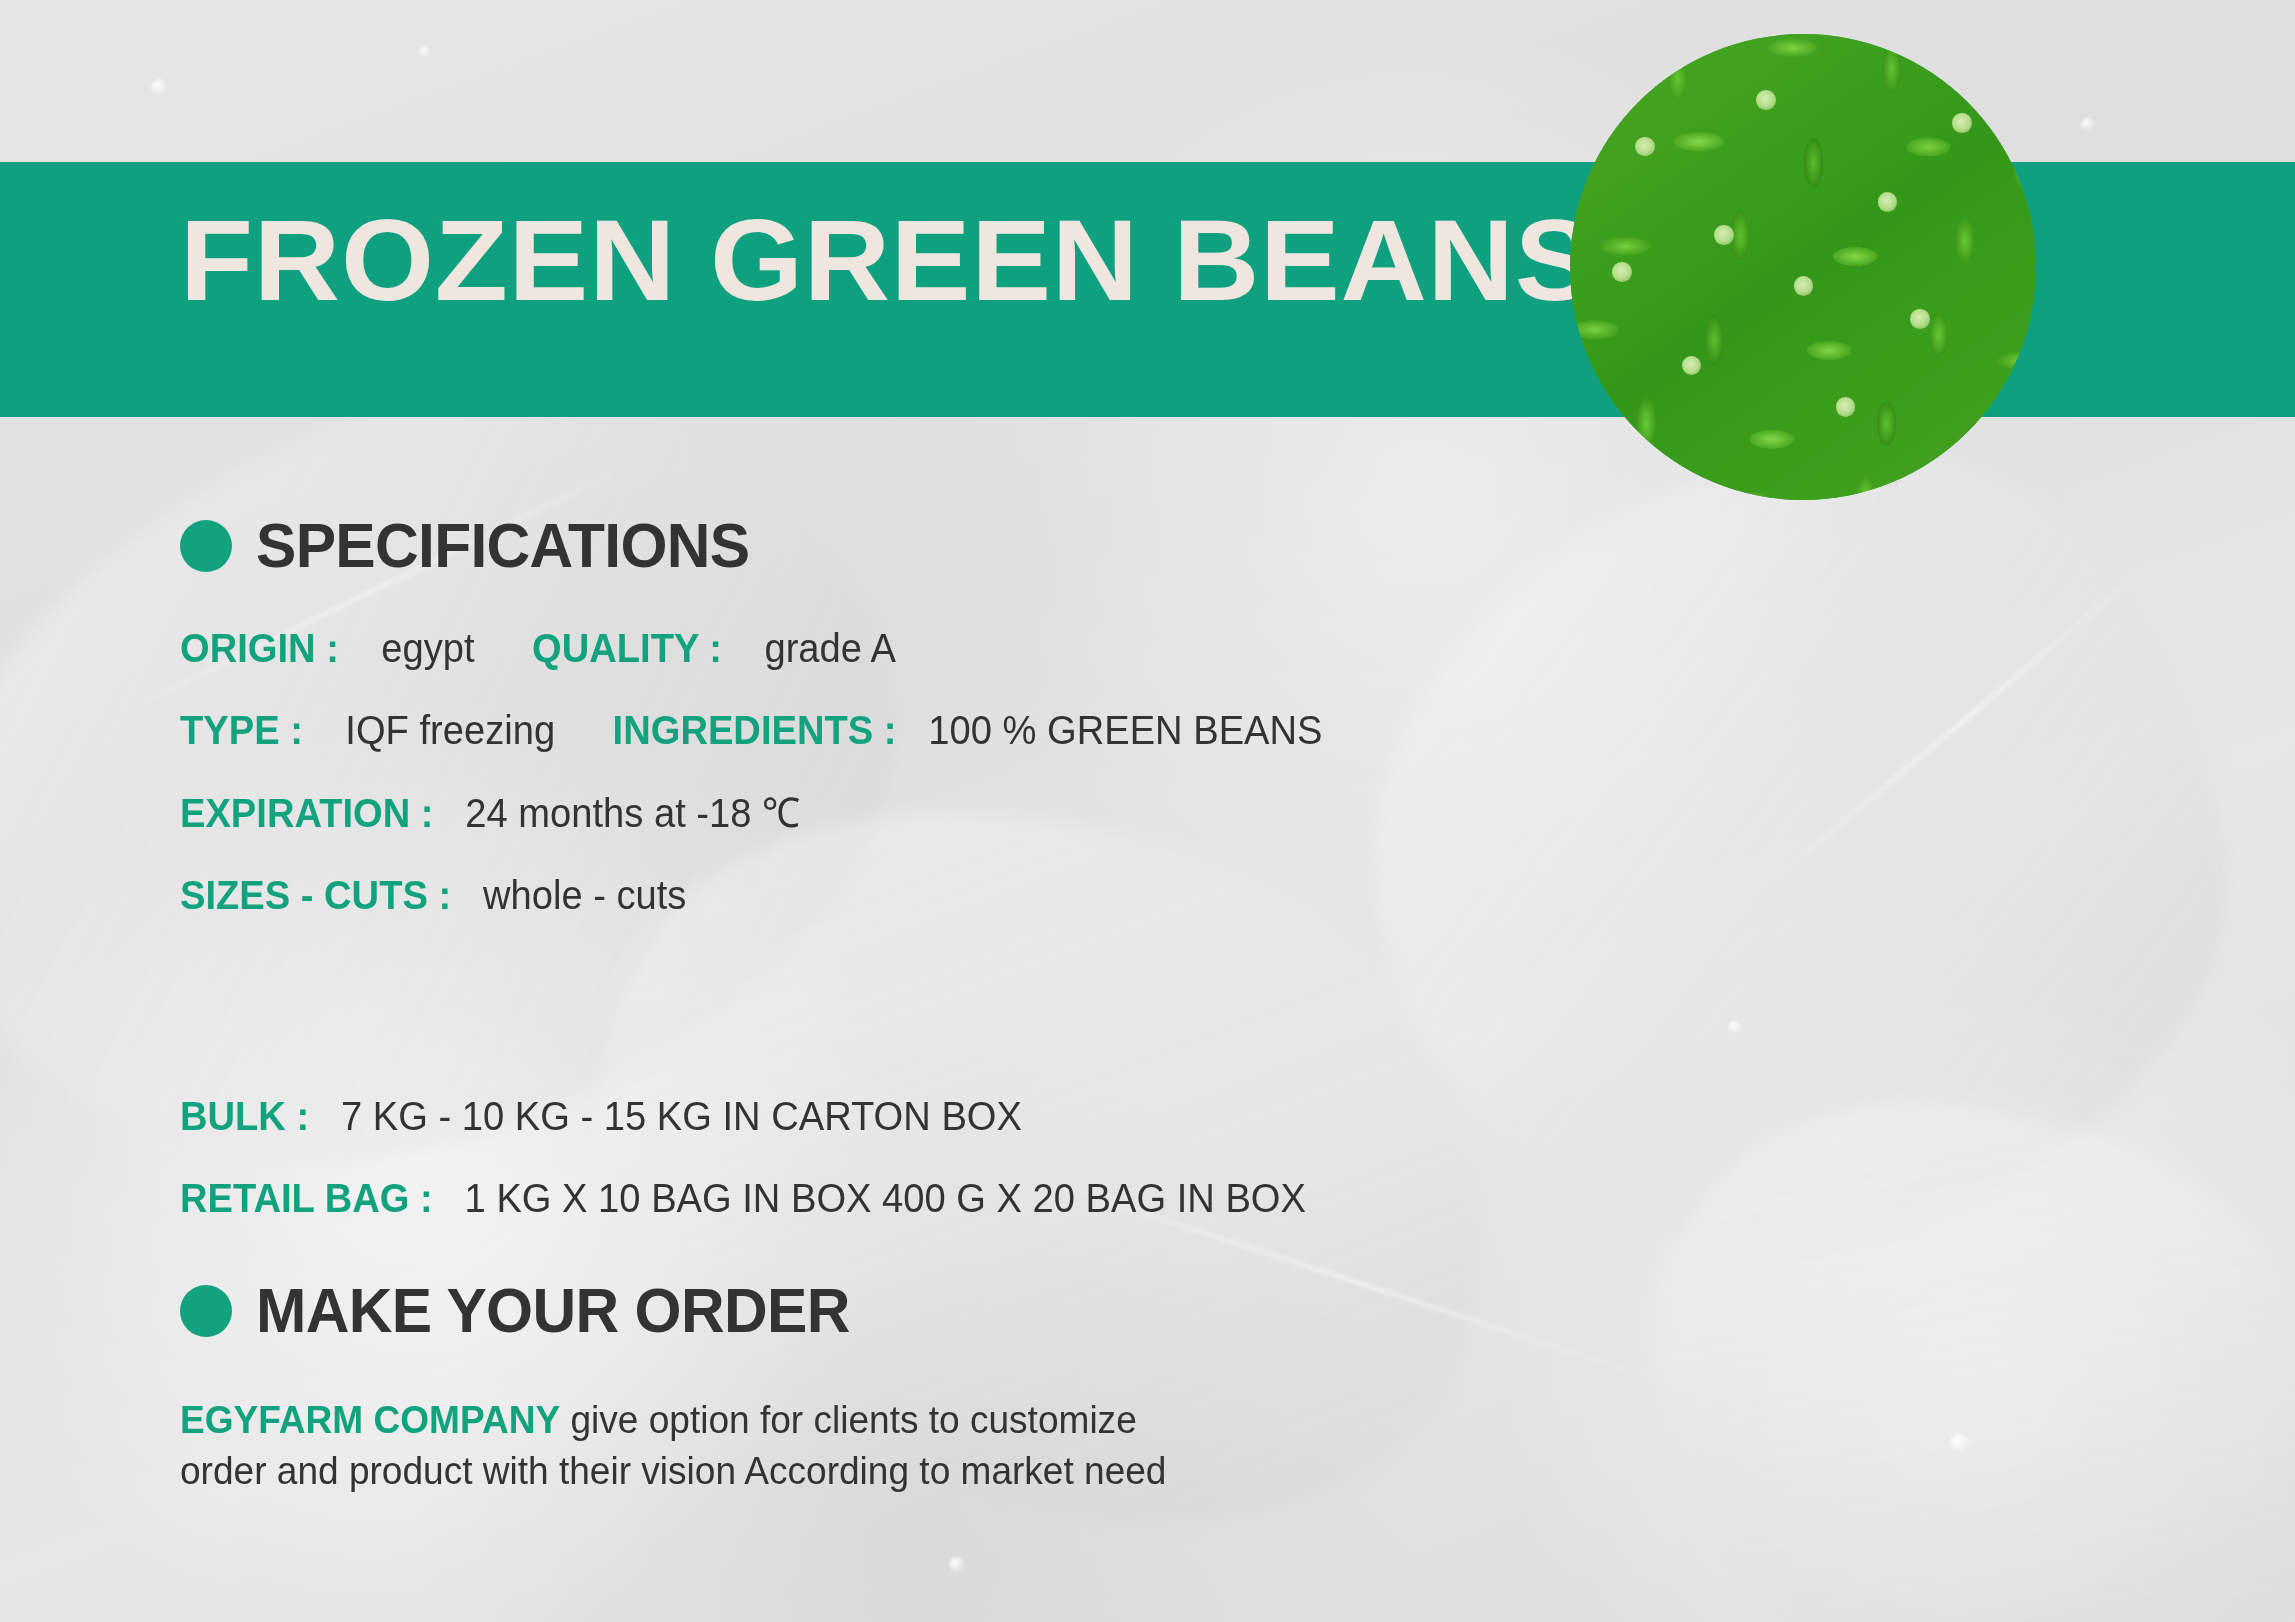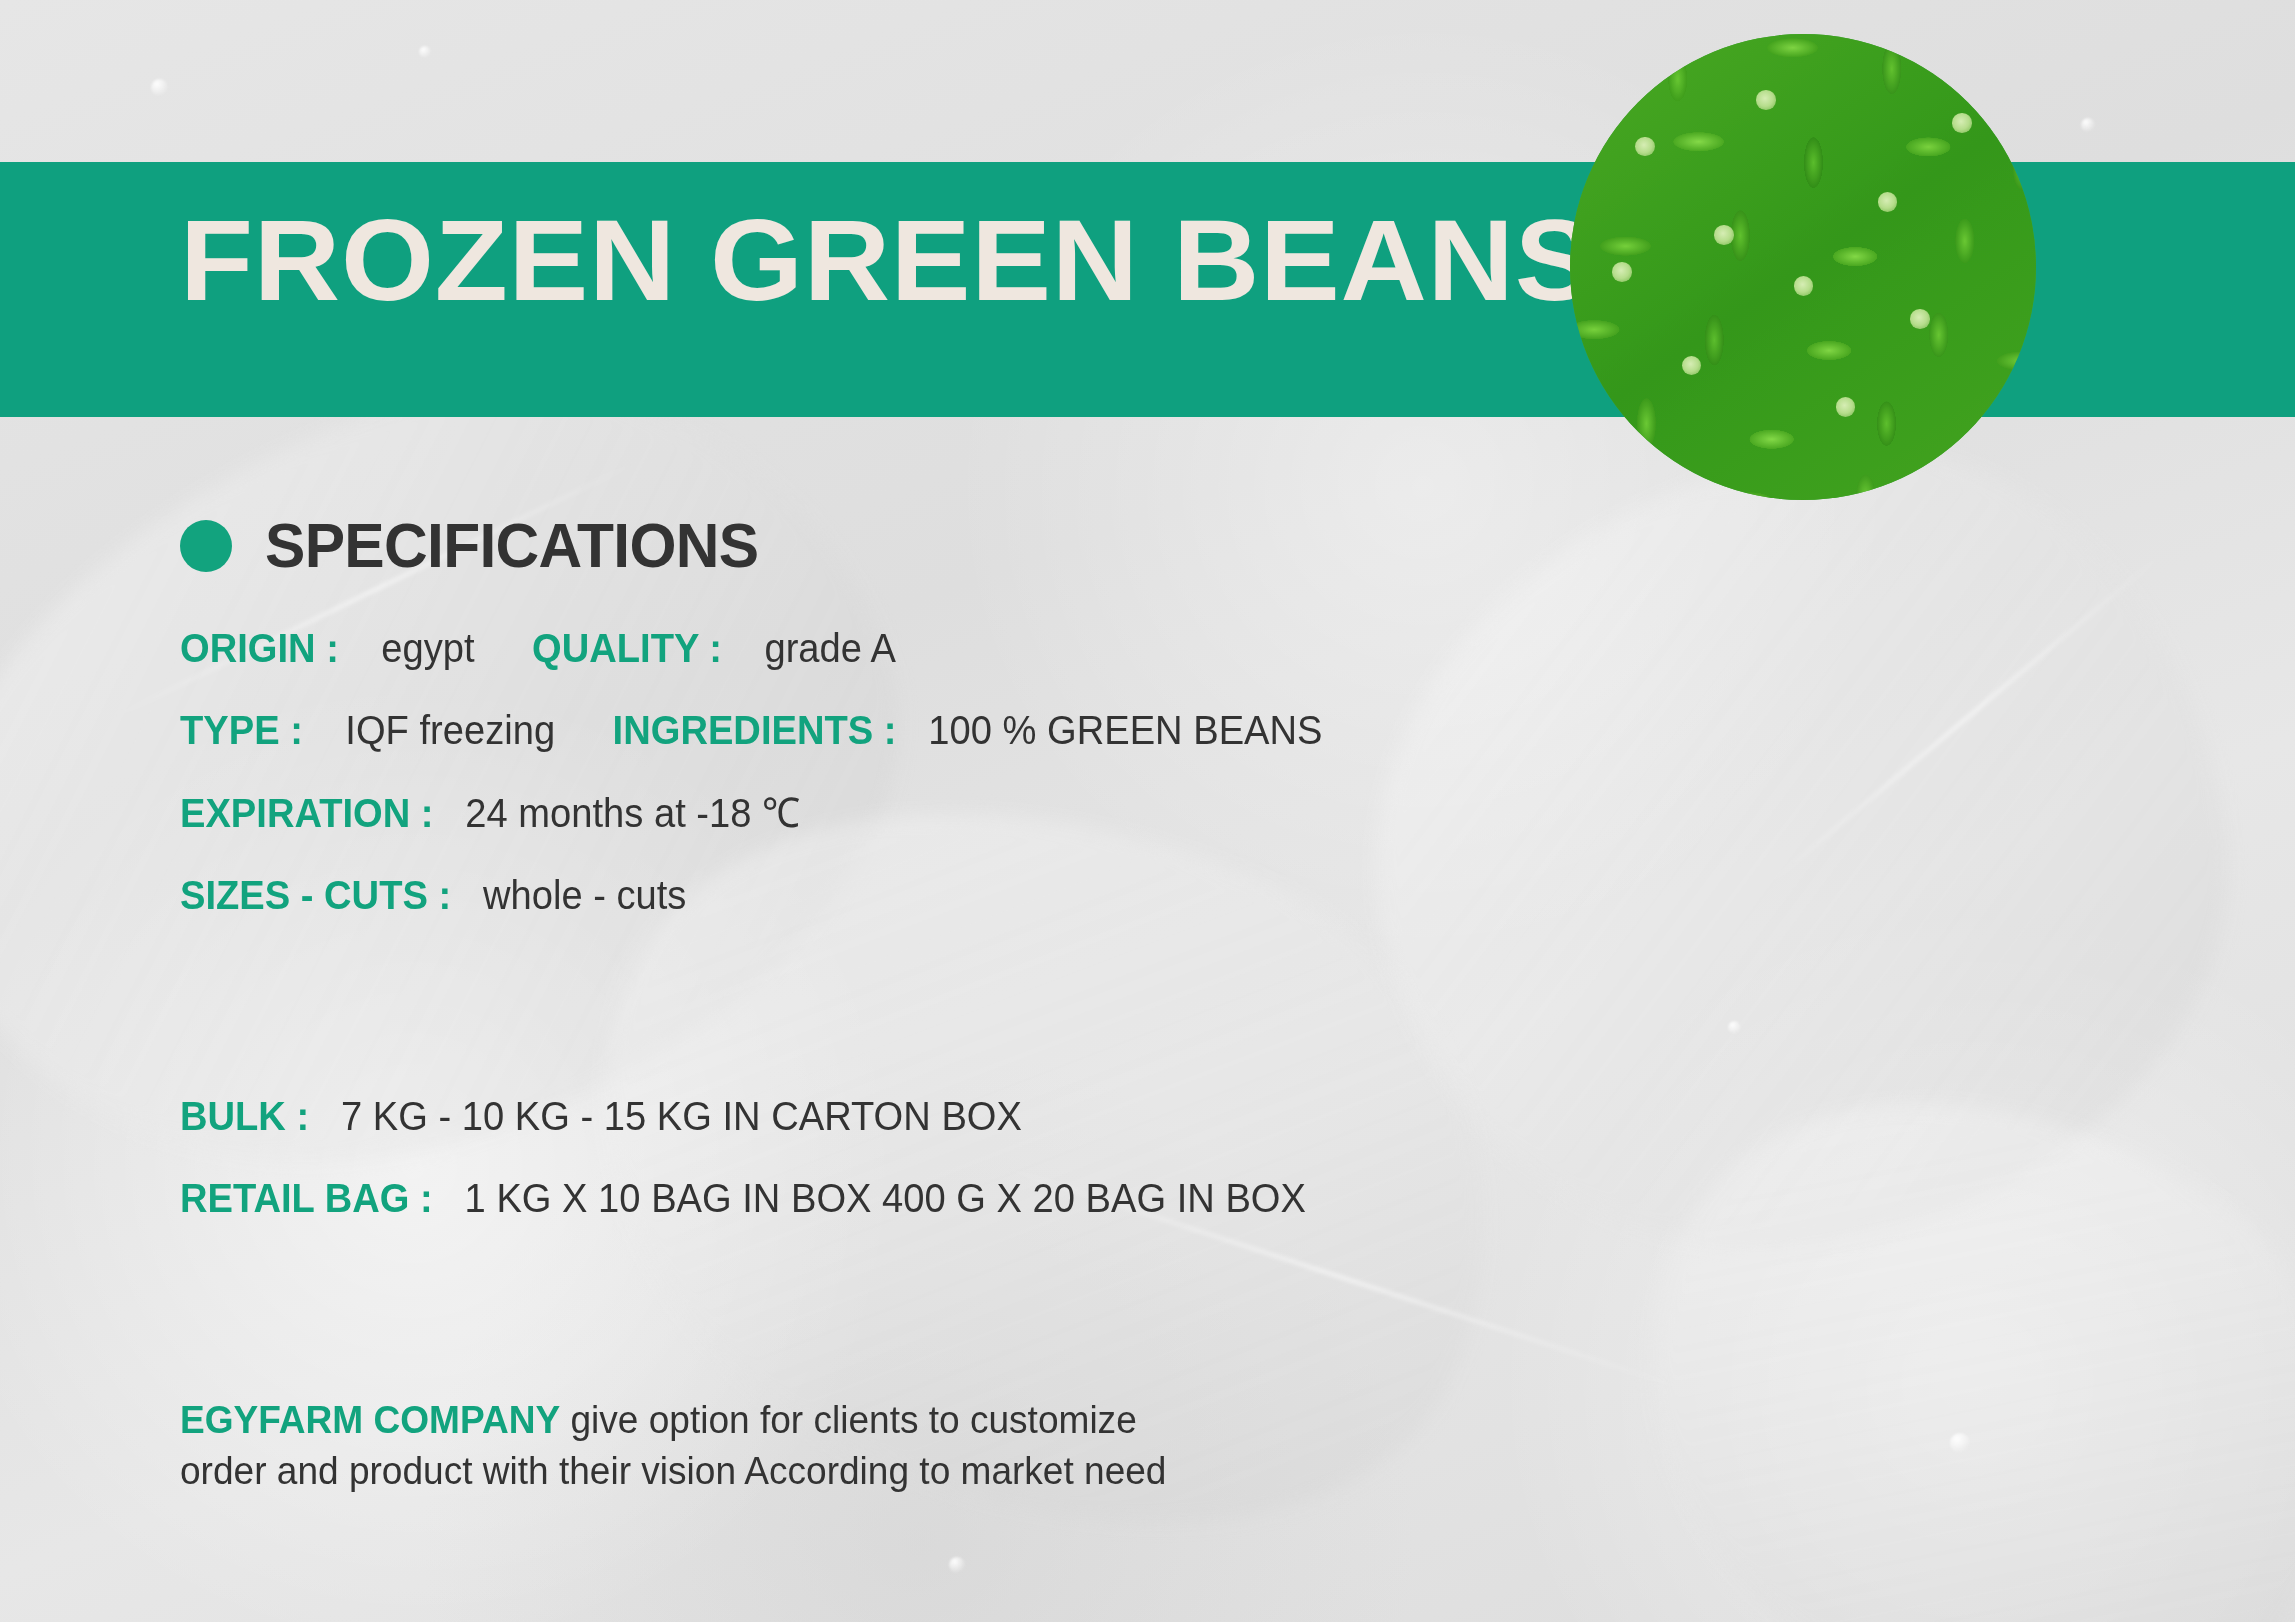--- a/index.html
+++ b/index.html
@@ -125,21 +125,21 @@
   }
 
   
   .section {
     position: absolute;
     left: 180px;
   }
   .section-head {
     display: flex;
     align-items: center;
-    gap: 33px;
+    gap: 24px;
     white-space: nowrap;
   }
   .bullet {
     width: 52px;
     height: 52px;
     border-radius: 50%;
     background: #12A37E;
     flex: 0 0 auto;
   }
   .section-title {
@@ -275,20 +275,26 @@
       <span>&nbsp;</span>
       <span class="val">7 KG - 10 KG - 15 KG   IN CARTON BOX</span>
     </div>
     <div class="spec-line" style="top:82px;">
       <span class="lbl">RETAIL BAG :</span>
       <span>&nbsp;</span>
       <span class="val">1 KG X 10 BAG IN BOX     400 G X 20 BAG IN BOX</span>
     </div>
   </div>
 
+  <div class="section" style="top:1279px;">
+    <div class="section-head">
+      <div class="bullet"></div>
+      <div class="section-title">MAKE YOUR ORDER</div>
+    </div>
+  </div>
 
   <div class="section" style="top:1394px;">
     <div class="order-body">
       <div>
         <span class="brand">EGYFARM  COMPANY</span><span> give option for clients to customize</span>
       </div>
       <div>order and product with their vision According to market need</div>
     </div>
   </div>
 

